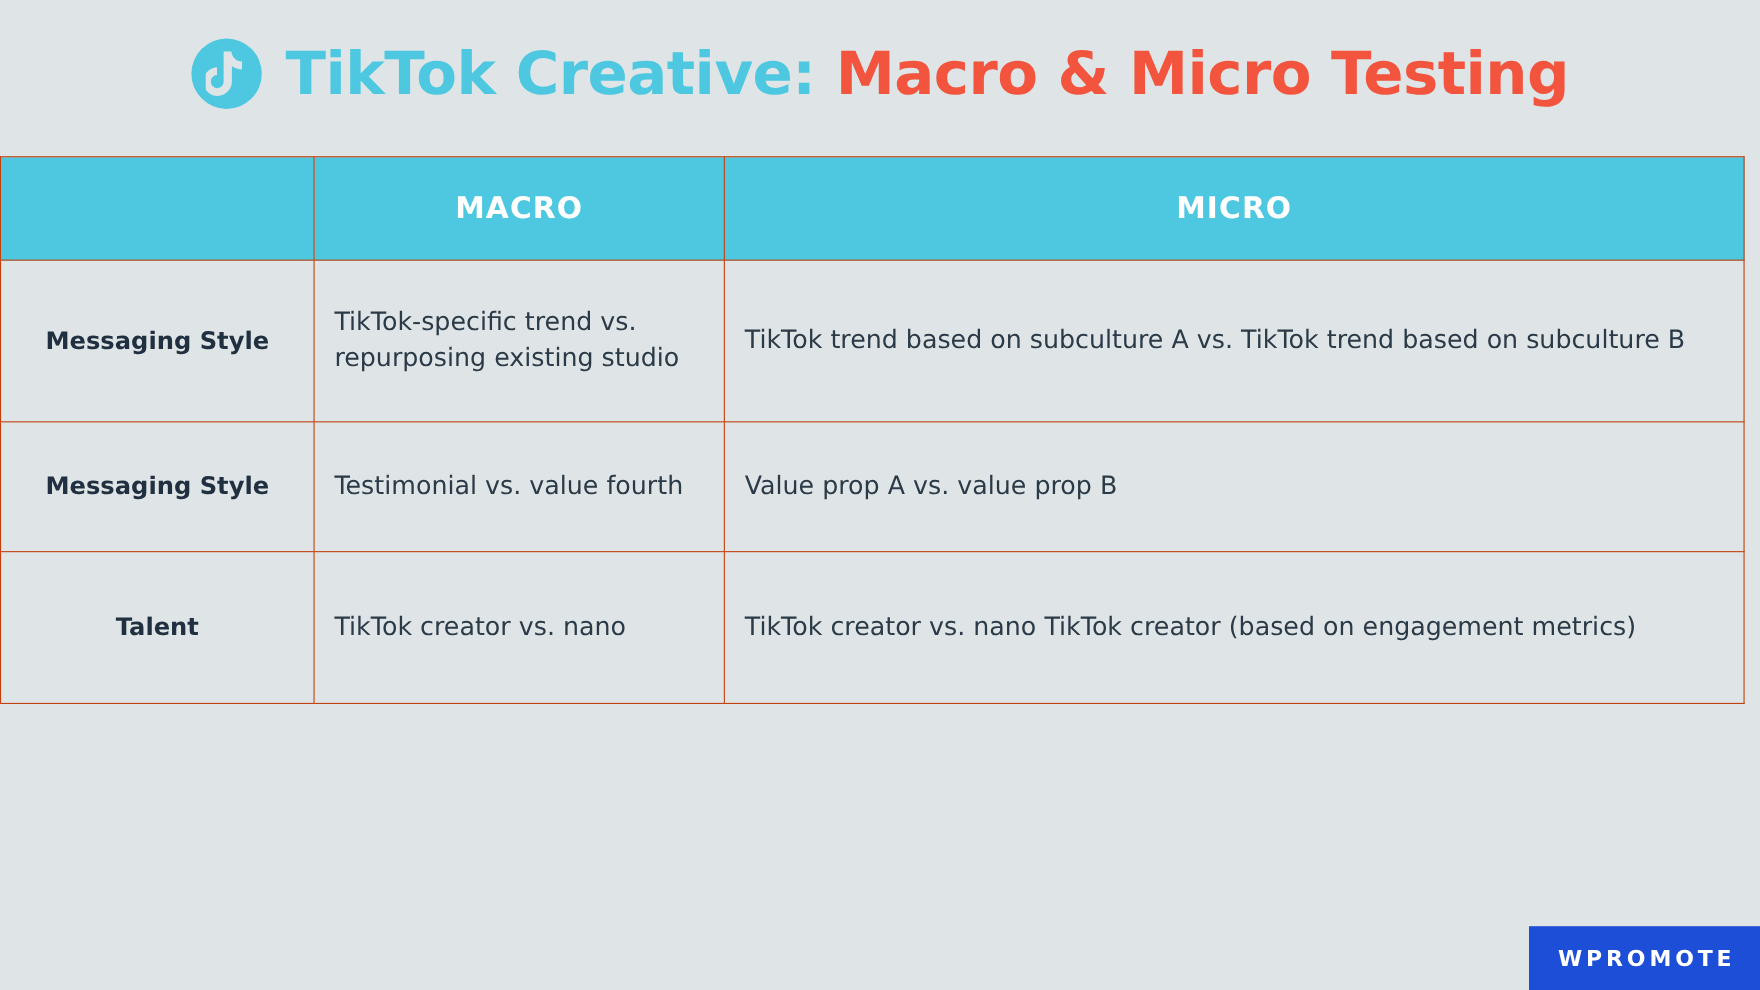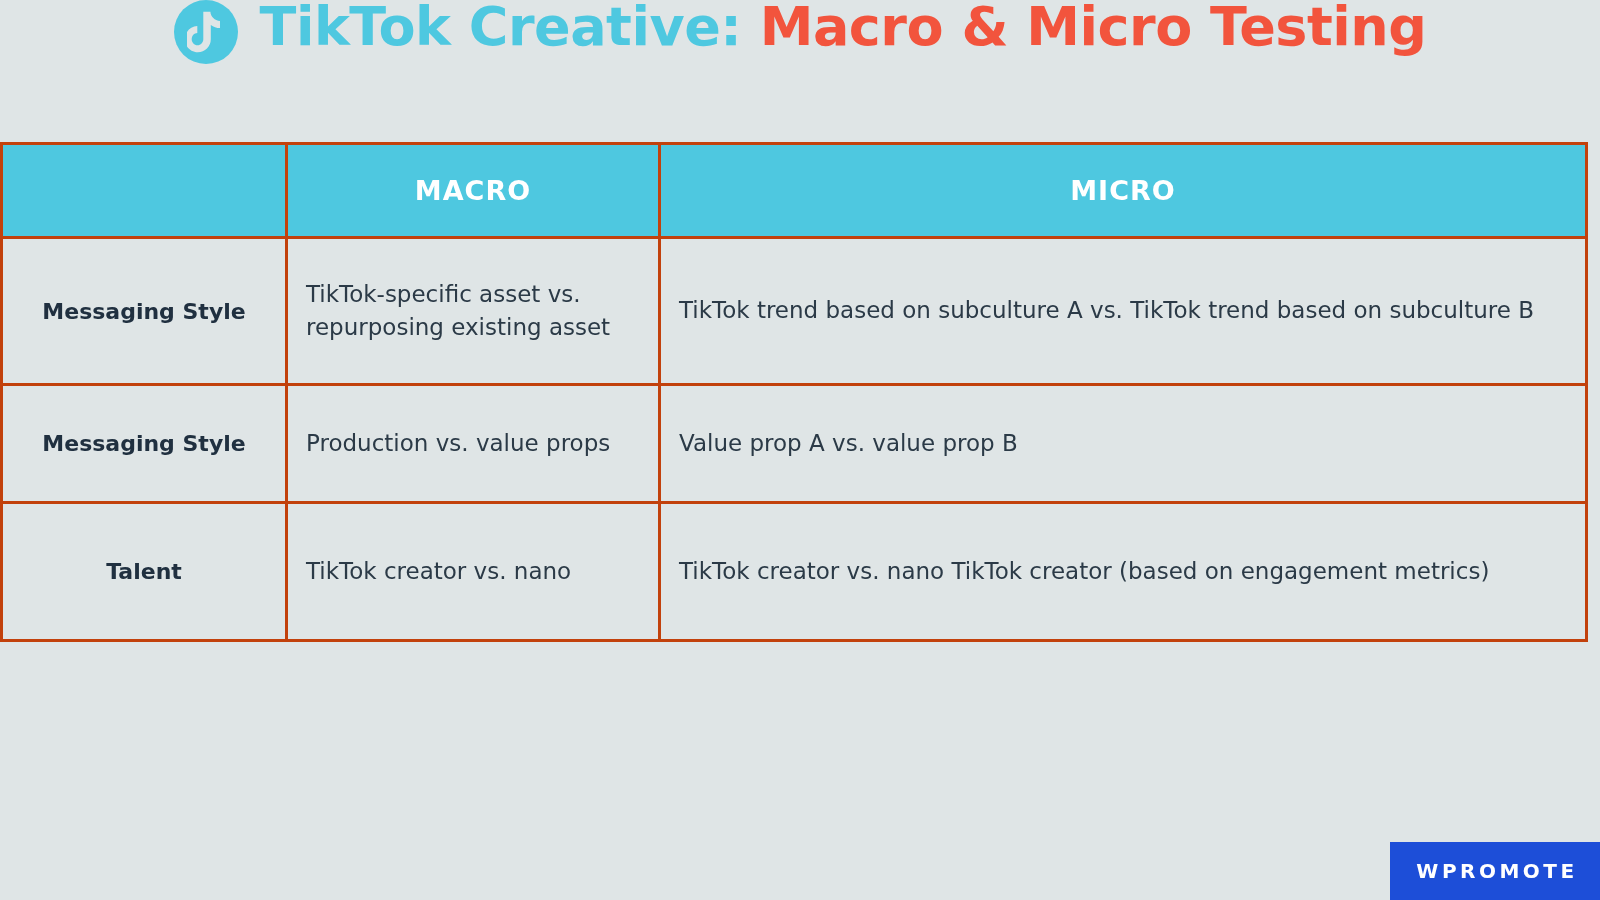--- a/index.html
+++ b/index.html
@@ -15,20 +15,21 @@
   #page {
     position: relative;
     width: 1600px;
     height: 900px;
     background: #dfe5e6;
   }
 
   
   .title-bar {
     display: flex;
+    align-items: center;
     justify-content: center;
     height: 140px;
     padding-bottom: 6px;
     gap: 22px;
   }
 
   .tiktok-logo {
     width: 64px;
     height: 64px;
     border-radius: 50%;
@@ -60,21 +61,21 @@
 
   table.matrix {
     width: 100%;
     border-collapse: collapse;
     table-layout: fixed;
     background: #dfe5e6;
   }
 
   table.matrix th,
   table.matrix td {
-    border: 3px solid #c2410c;
+    border: 1px solid #c2410c;
     vertical-align: middle;
   }
 
   
   col.c-label { width: 285px; }
   col.c-macro { width: 373px; }
   col.c-micro { width: 927px; }
 
   thead th {
     background: #4ec8e0;
@@ -168,26 +169,26 @@
       <thead>
         <tr>
           <th class="blank"></th>
           <th>MACRO</th>
           <th>MICRO</th>
         </tr>
       </thead>
       <tbody>
         <tr class="r1">
           <td class="row-label">Messaging Style</td>
-          <td class="cell-macro">TikTok-specific asset vs. repurposing existing asset</td>
+          <td class="cell-macro">TikTok-specific trend vs. repurposing existing studio</td>
           <td class="cell-micro">TikTok trend based on subculture A vs. TikTok trend based on subculture B</td>
         </tr>
         <tr class="r2">
           <td class="row-label">Messaging Style</td>
-          <td class="cell-macro">Production vs. value props</td>
+          <td class="cell-macro">Testimonial vs. value fourth</td>
           <td class="cell-micro">Value prop A vs. value prop B</td>
         </tr>
         <tr class="r4">
           <td class="row-label">Talent</td>
           <td class="cell-macro">TikTok creator vs. nano</td>
           <td class="cell-micro">TikTok creator vs. nano TikTok creator (based on engagement metrics)</td>
         </tr>
       </tbody>
     </table>
   </div>

